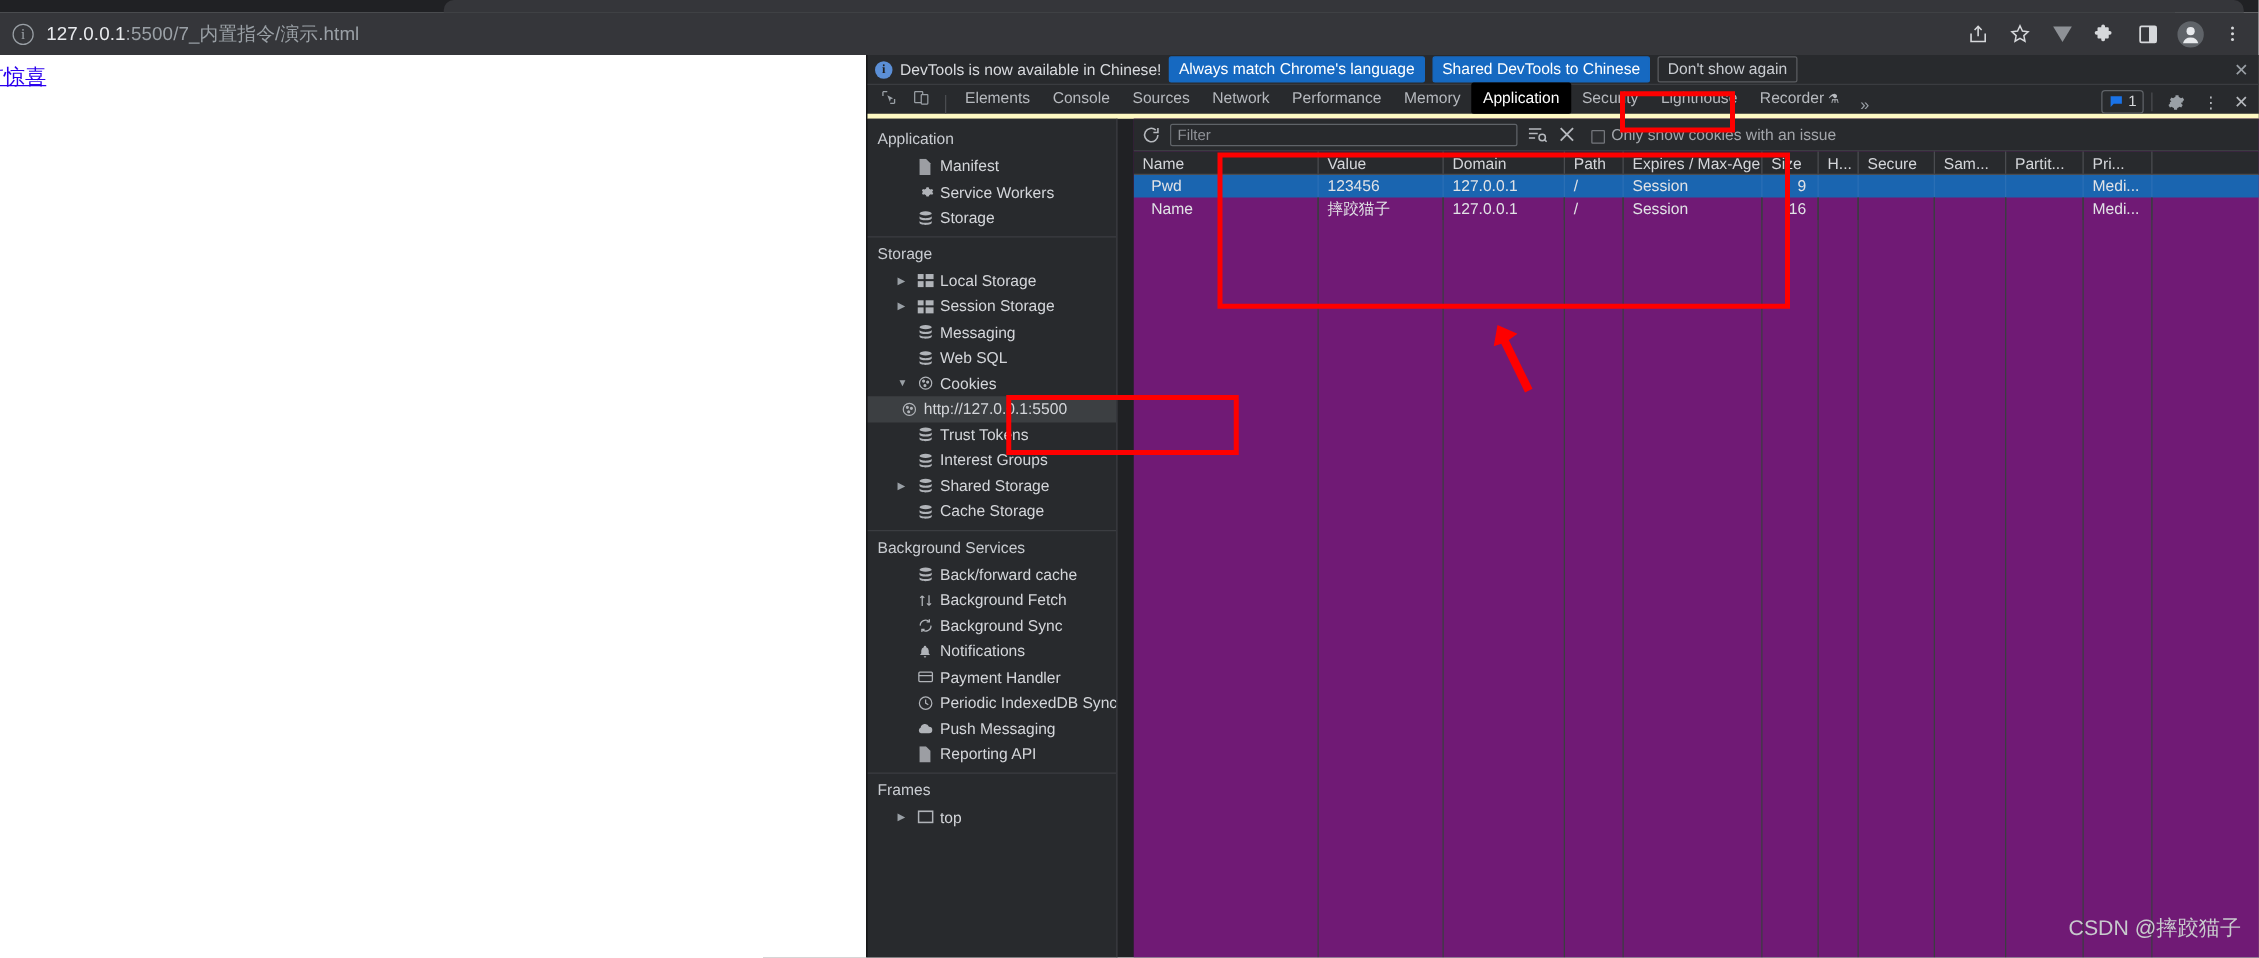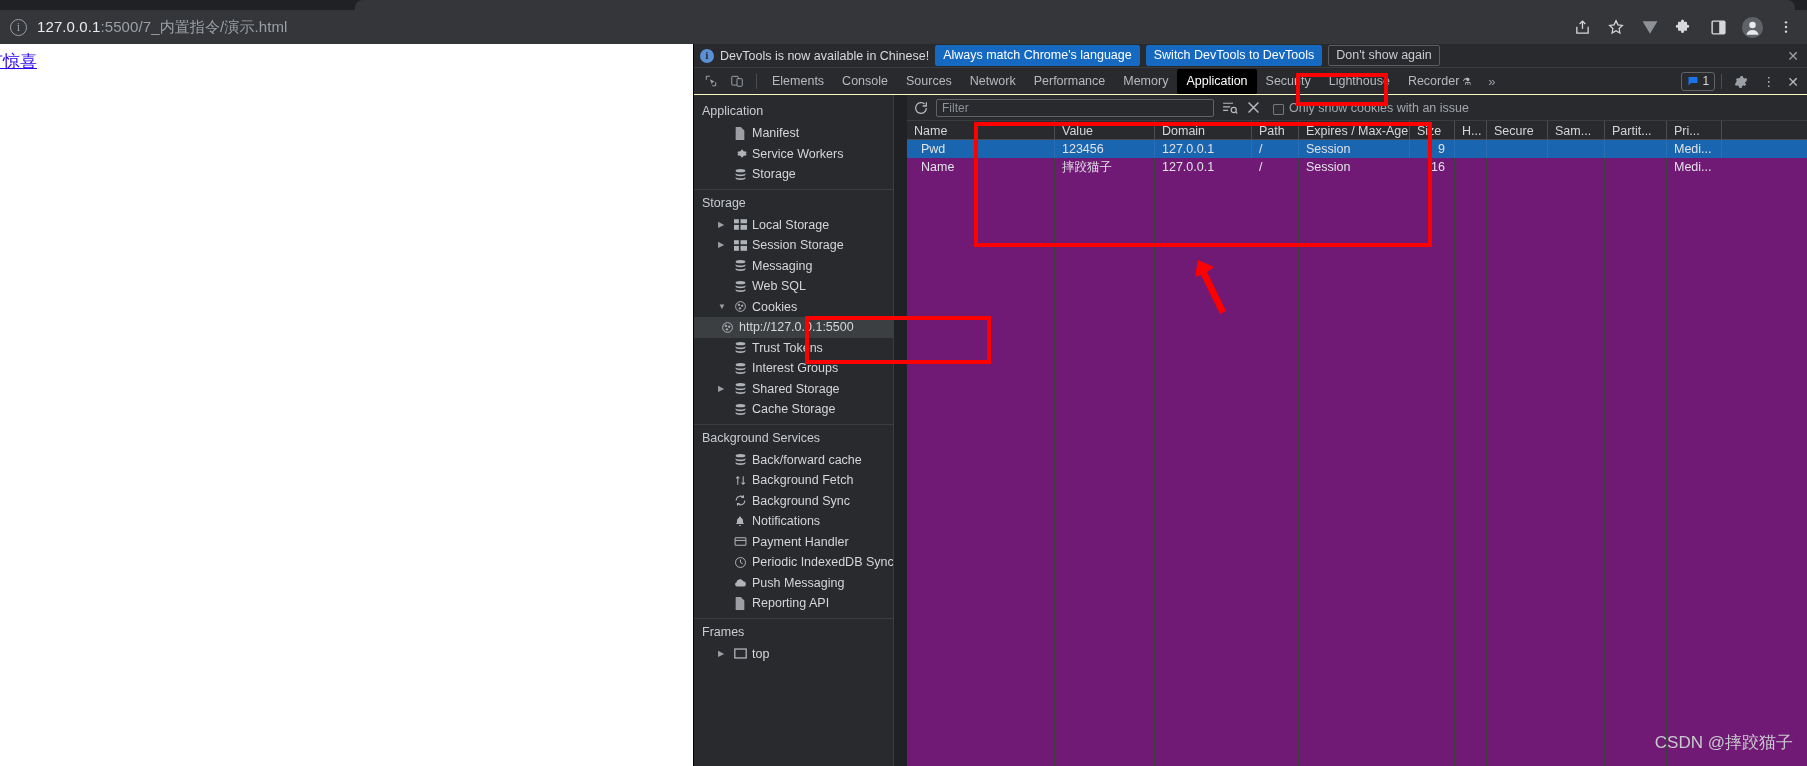--- a/index.html
+++ b/index.html
@@ -89,22 +89,22 @@
     background: transparent; color: #c9ccd1; border: 1px solid #5a5c60; text-align: right;
   }
   .notice-close {
     position: absolute; right: 7px; top: 4px; width: 16px; height: 16px;
     color: #9aa0a6; font-size: 14px; line-height: 16px; text-align: center;
   }
 
   
   .dt-tabbar {
     position: absolute; left: 0; top: 24px; width: 1114px; height: 27px;
-    background: #282a2d; border-bottom: 1px solid #fef9c3;
-    display: flex; align-items: center;
+    background: #282a2d; border-bottom: 4px solid #fef9c3;
+    display: flex; align-items: flex-end;
   }
   .dt-tool-icon {
     width: 26px; height: 26px; display: flex; align-items: center;
     justify-content: center; color: #9aa0a6;
   }
   .tabbar-sep { width: 1px; height: 15px; background: #4a4c50; margin: 0 6px; }
   .dt-tab {
     font-size: 12.5px; color: #b6b9be; padding: 5px 9px 6px;
     white-space: nowrap; cursor: pointer; border-radius: 2px;
   }
@@ -283,21 +283,21 @@
   <div class="page-viewport">
     <a class="page-link" href="#">有惊喜</a>
   </div>
 
   <div class="devtools">
 
     <div class="dt-notice">
       <div class="notice-info-icon">i</div>
       <div class="notice-text">DevTools is now available in Chinese!</div>
       <div class="notice-btn">Always match Chrome's language</div>
-      <div class="notice-btn">Switch DevTools to DevTools</div>
+      <div class="notice-btn">Shared DevTools to Chinese</div>
       <div class="notice-btn ghost">Don't show again</div>
       <div class="notice-close">✕</div>
     </div>
 
     <div class="dt-tabbar">
       <div style="width:4px"></div>
       <div class="dt-tool-icon">
         <svg width="14" height="14" viewBox="0 0 24 24" fill="none" stroke="currentColor" stroke-width="1.8">
             <path d="M4 4h6M4 4v6M20 20h-6M20 20v-6"></path>
             <path d="M10 9l8 4-3.4 1.4L13.6 18z" fill="currentColor" stroke="none"></path>

